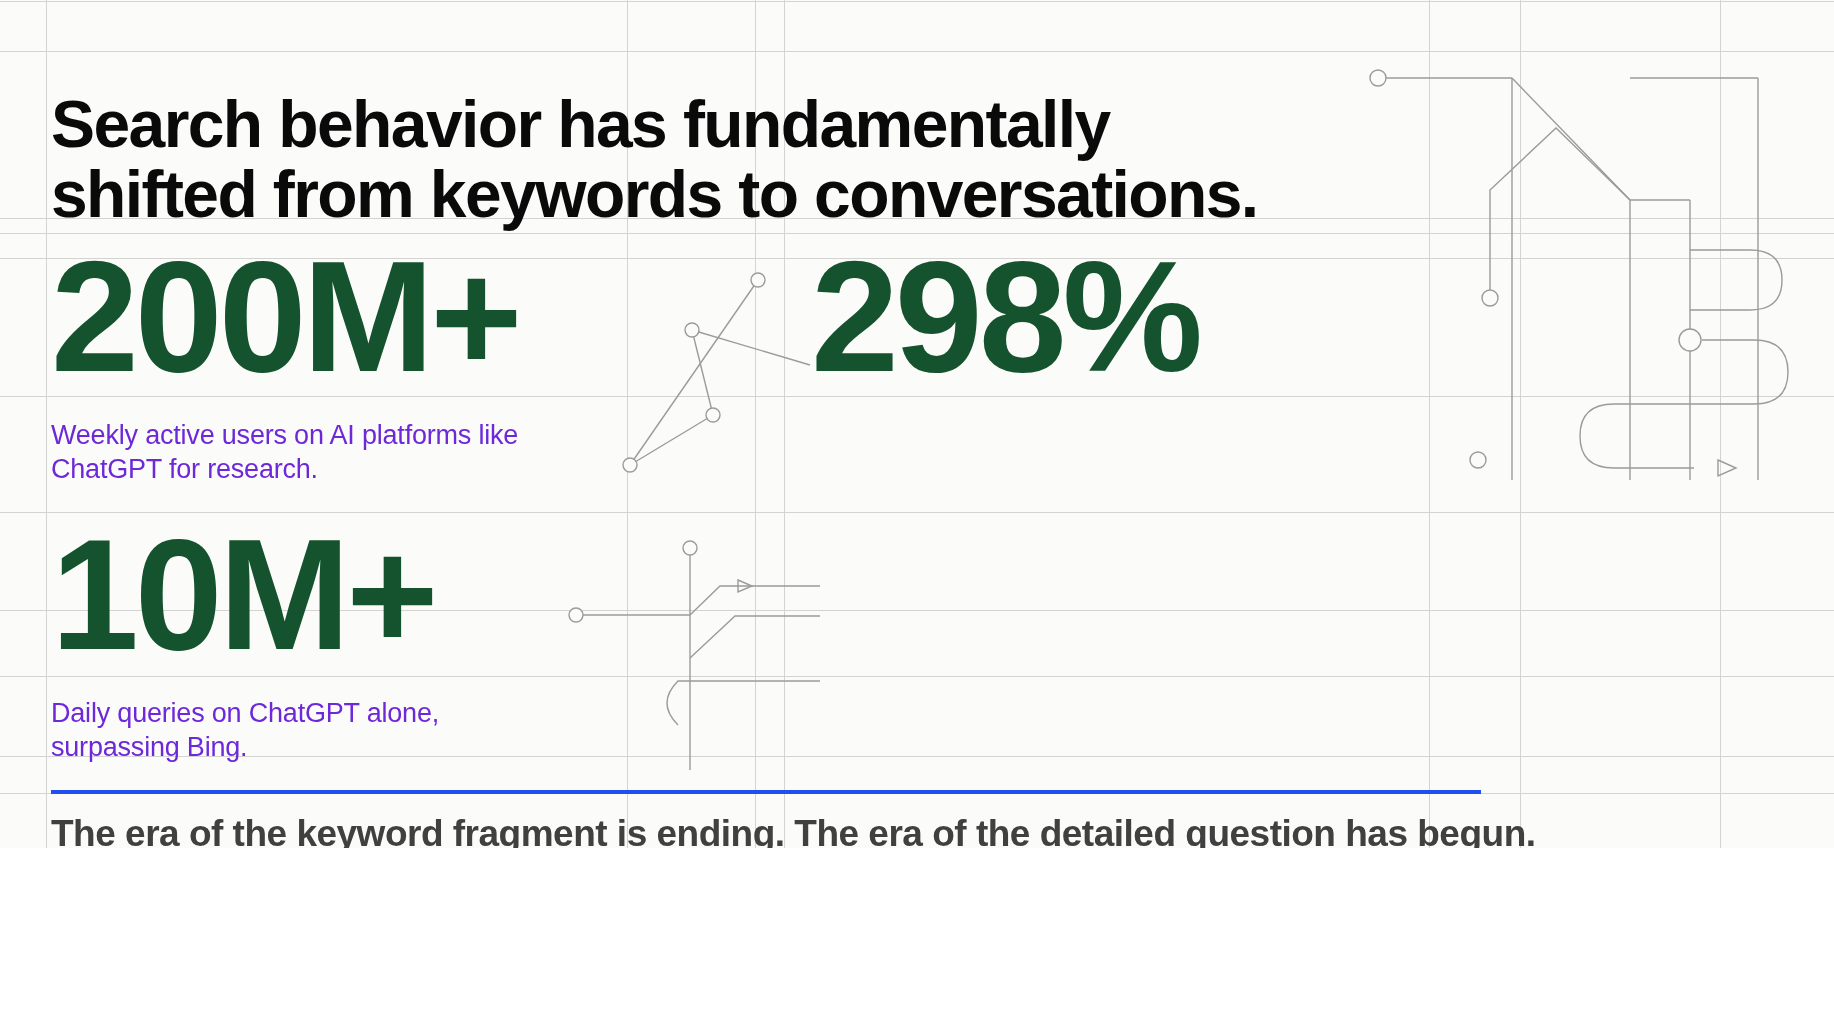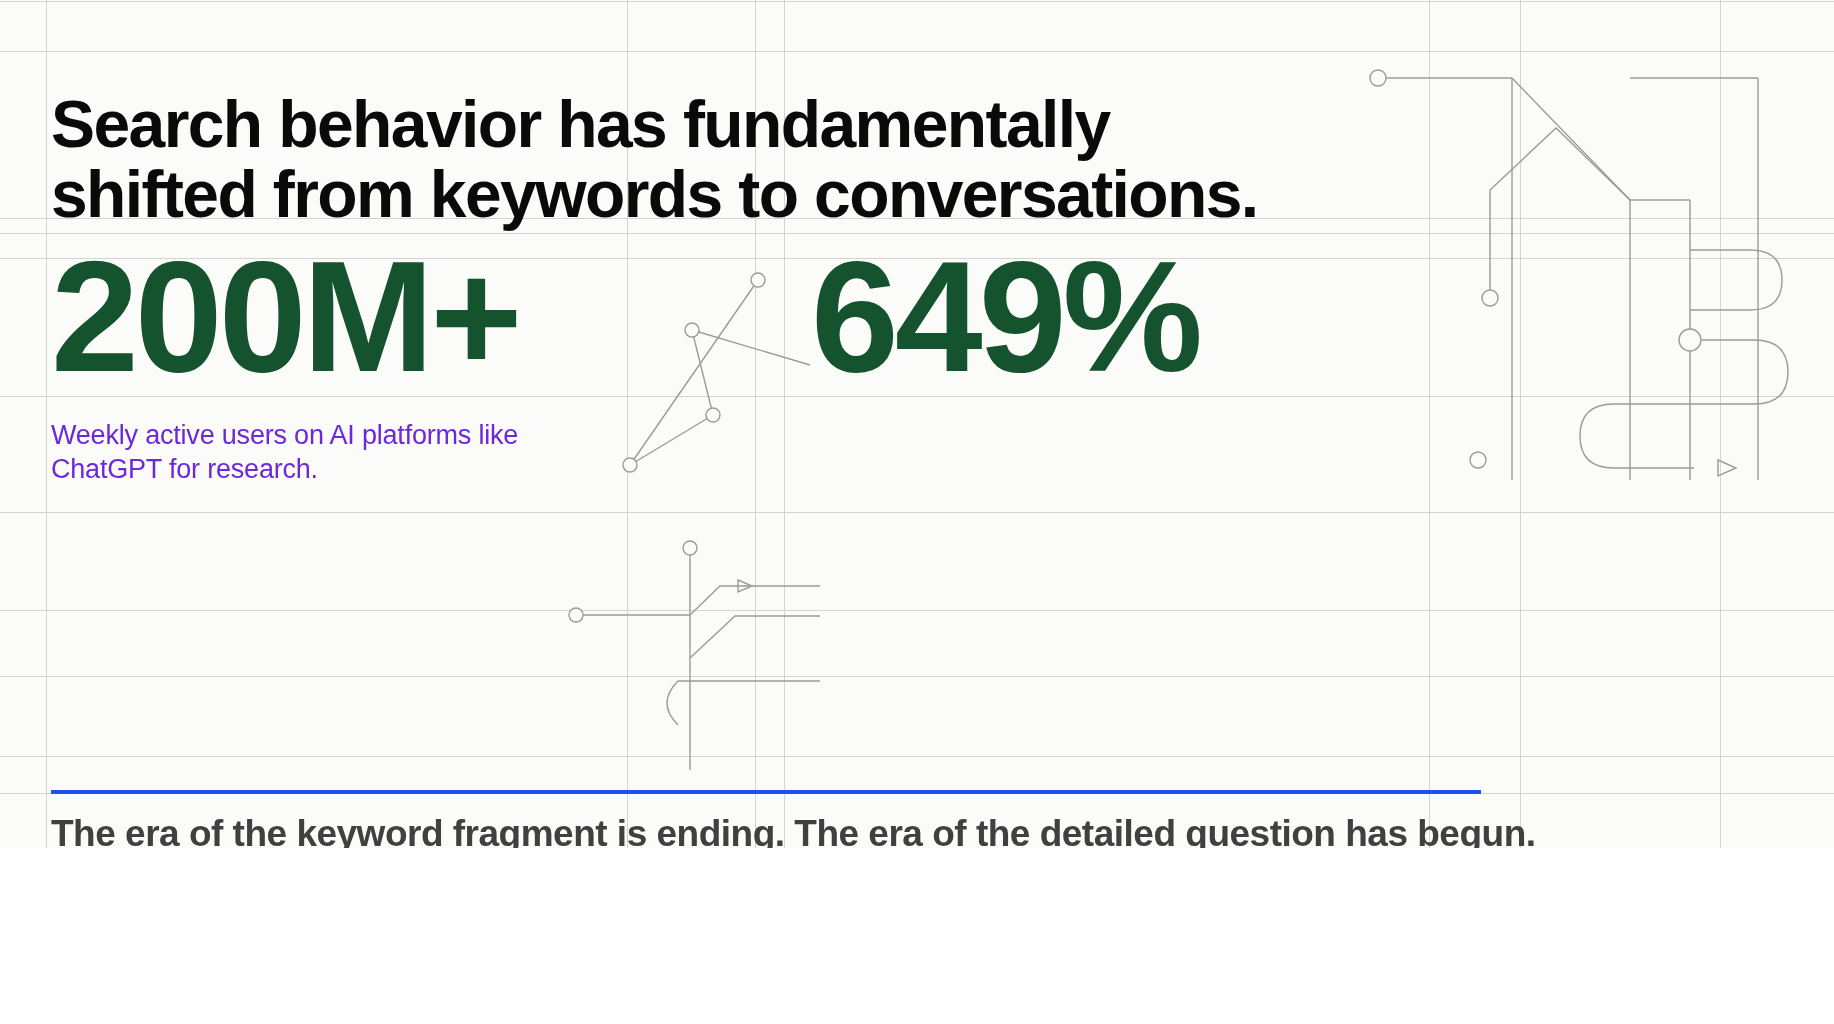--- a/index.html
+++ b/index.html
@@ -263,23 +263,28 @@
     <h1 id="headline">Search behavior has fundamentally
 shifted from keywords to conversations.</h1>
 
     <div class="stat-block" id="stat-0">
       <div class="stat-value">200M+</div>
       <div class="stat-caption">Weekly active users on AI platforms like
 ChatGPT for research.</div>
     </div>
 
     <div class="stat-block" id="stat-1">
-      <div class="stat-value">649%</div>
-    </div>
-
+      <div class="stat-value">298%</div>
+    </div>
+
+    <div class="stat-block" id="stat-2">
+      <div class="stat-value">10M+</div>
+      <div class="stat-caption">Daily queries on ChatGPT alone,
+surpassing Bing.</div>
+    </div>
 
     <div class="stat-block" id="stat-3">
     </div>
 
     <div id="closing-rule"></div>
 
     <div id="closing-text">The era of the keyword fragment is ending. The era of the detailed question has begun.</div>
 
     <div id="logo">
       <div id="logo-mark">

